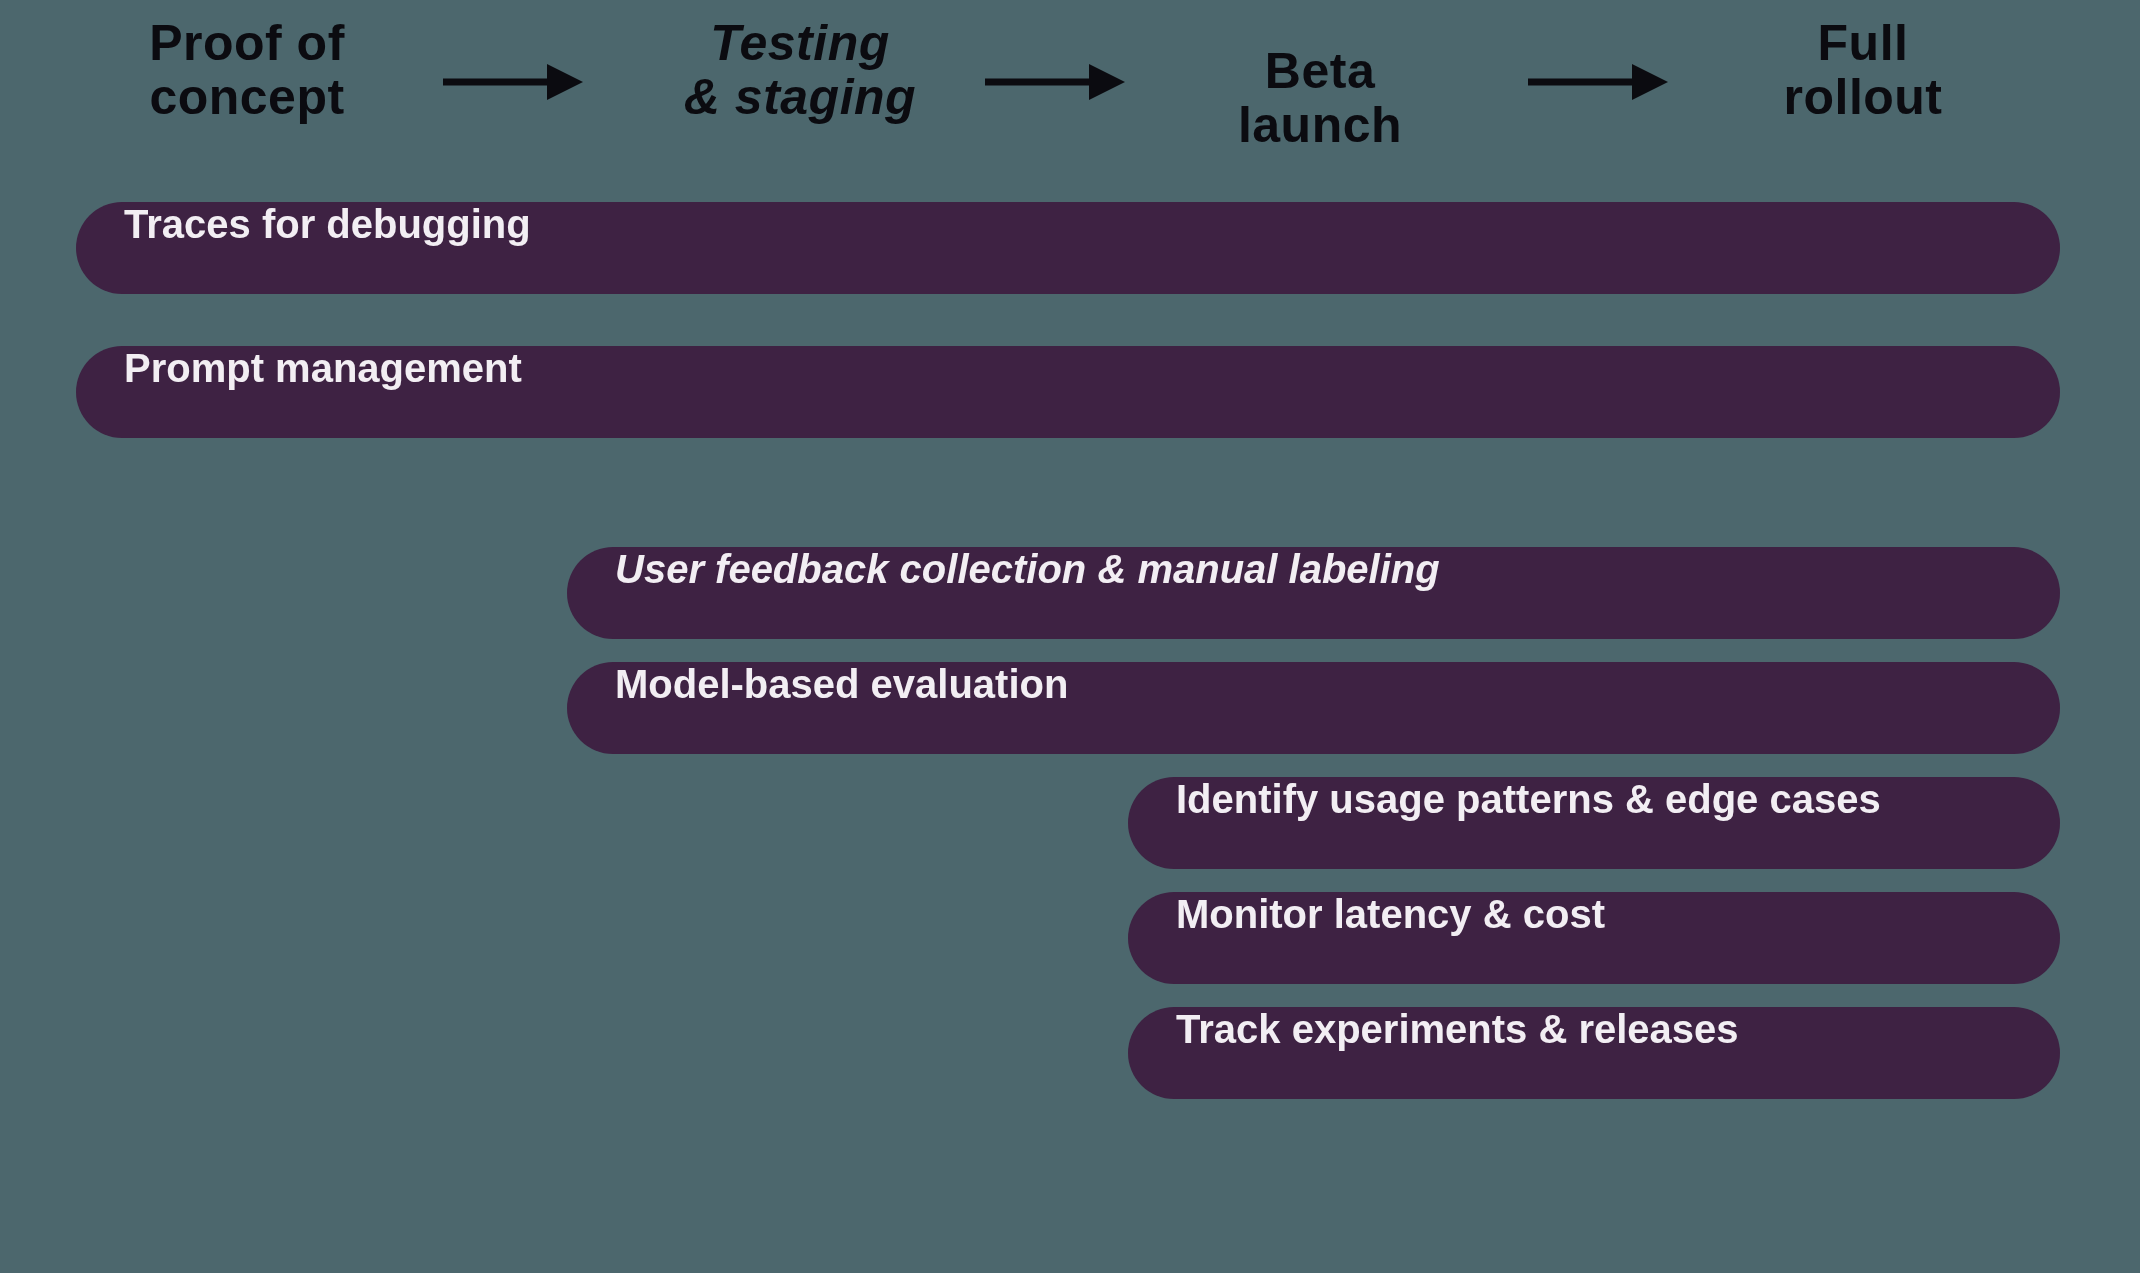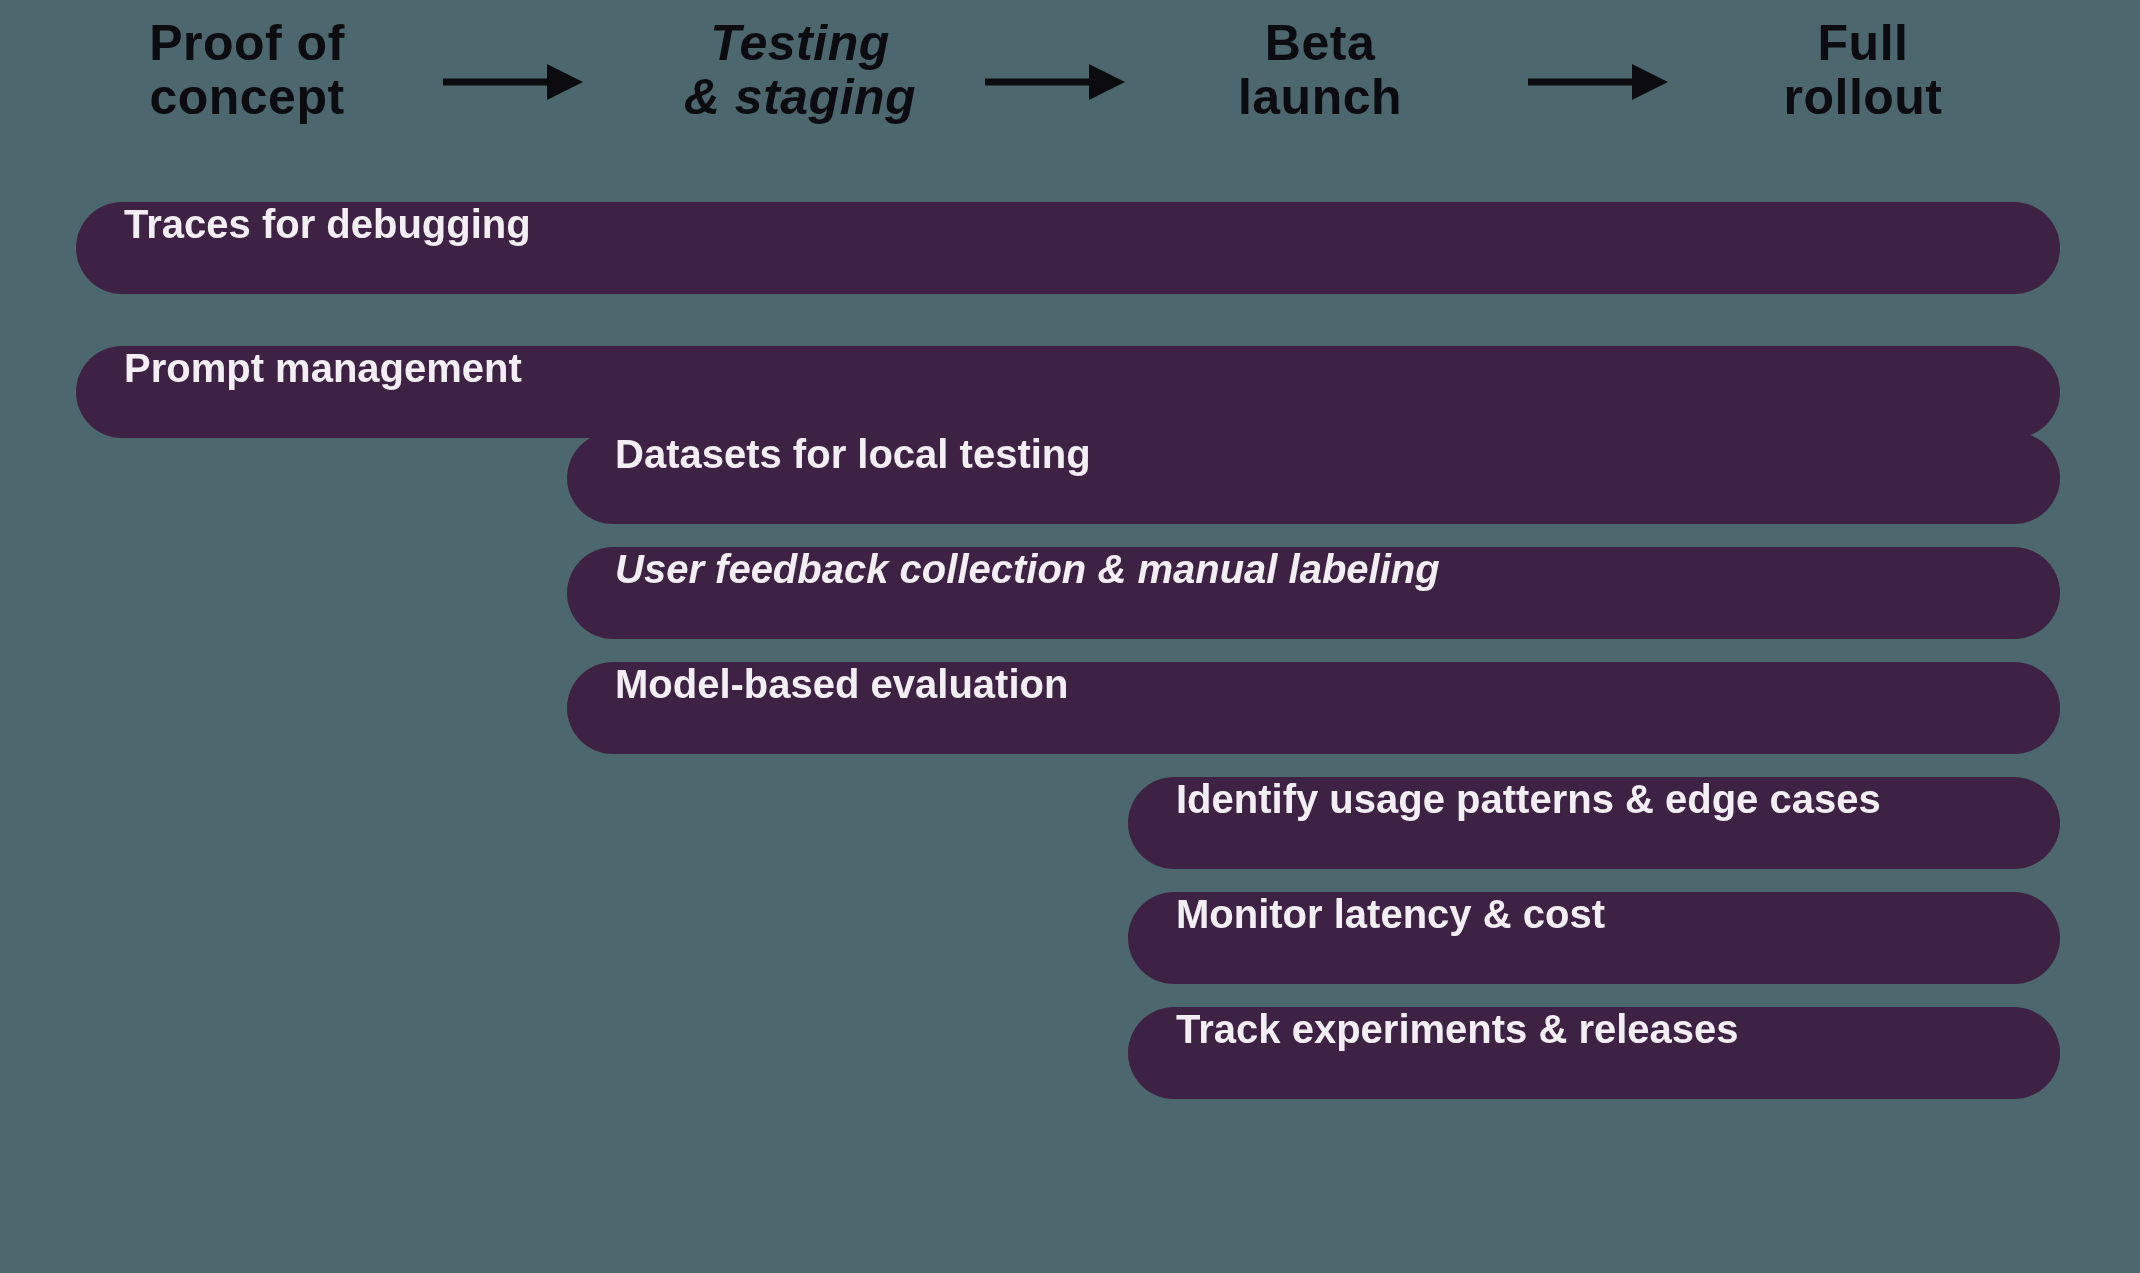--- a/index.html
+++ b/index.html
@@ -29,21 +29,21 @@
     text-align: center;
     font-size: 50px;
     line-height: 54px;
     font-weight: 700;
     color: var(--stage-text);
     white-space: pre-line;
     letter-spacing: 0.5px;
   }
   .stage-0 { left: 47px; }
   .stage-1 { left: 600px; font-style: italic; }
-  .stage-2 { left: 1120px; }
+  .stage-2 { left: 1120px; margin-top: 28px; }
   .stage-3 { left: 1663px; }
 
   
   .stage-arrow {
     position: absolute;
     top: 62px;
     width: 140px;
     height: 40px;
     color: var(--arrow);
   }
@@ -111,23 +111,20 @@
       <polygon points="104,2 140,20 104,38" fill="currentColor"></polygon>
     </svg>
   </span>
 
   <div class="bar r0 g0">
     <span>Traces for debugging</span>
   </div>
   <div class="bar r1 g0">
     <span>Prompt management</span>
   </div>
-  <div class="bar r2 g1">
-    <span>Datasets for local testing</span>
-  </div>
   <div class="bar r3 g1">
     <span>User feedback collection &amp; manual labeling</span>
   </div>
   <div class="bar r4 g1">
     <span>Model-based evaluation</span>
   </div>
   <div class="bar r5 g2">
     <span>Identify usage patterns &amp; edge cases</span>
   </div>
   <div class="bar r6 g2">

